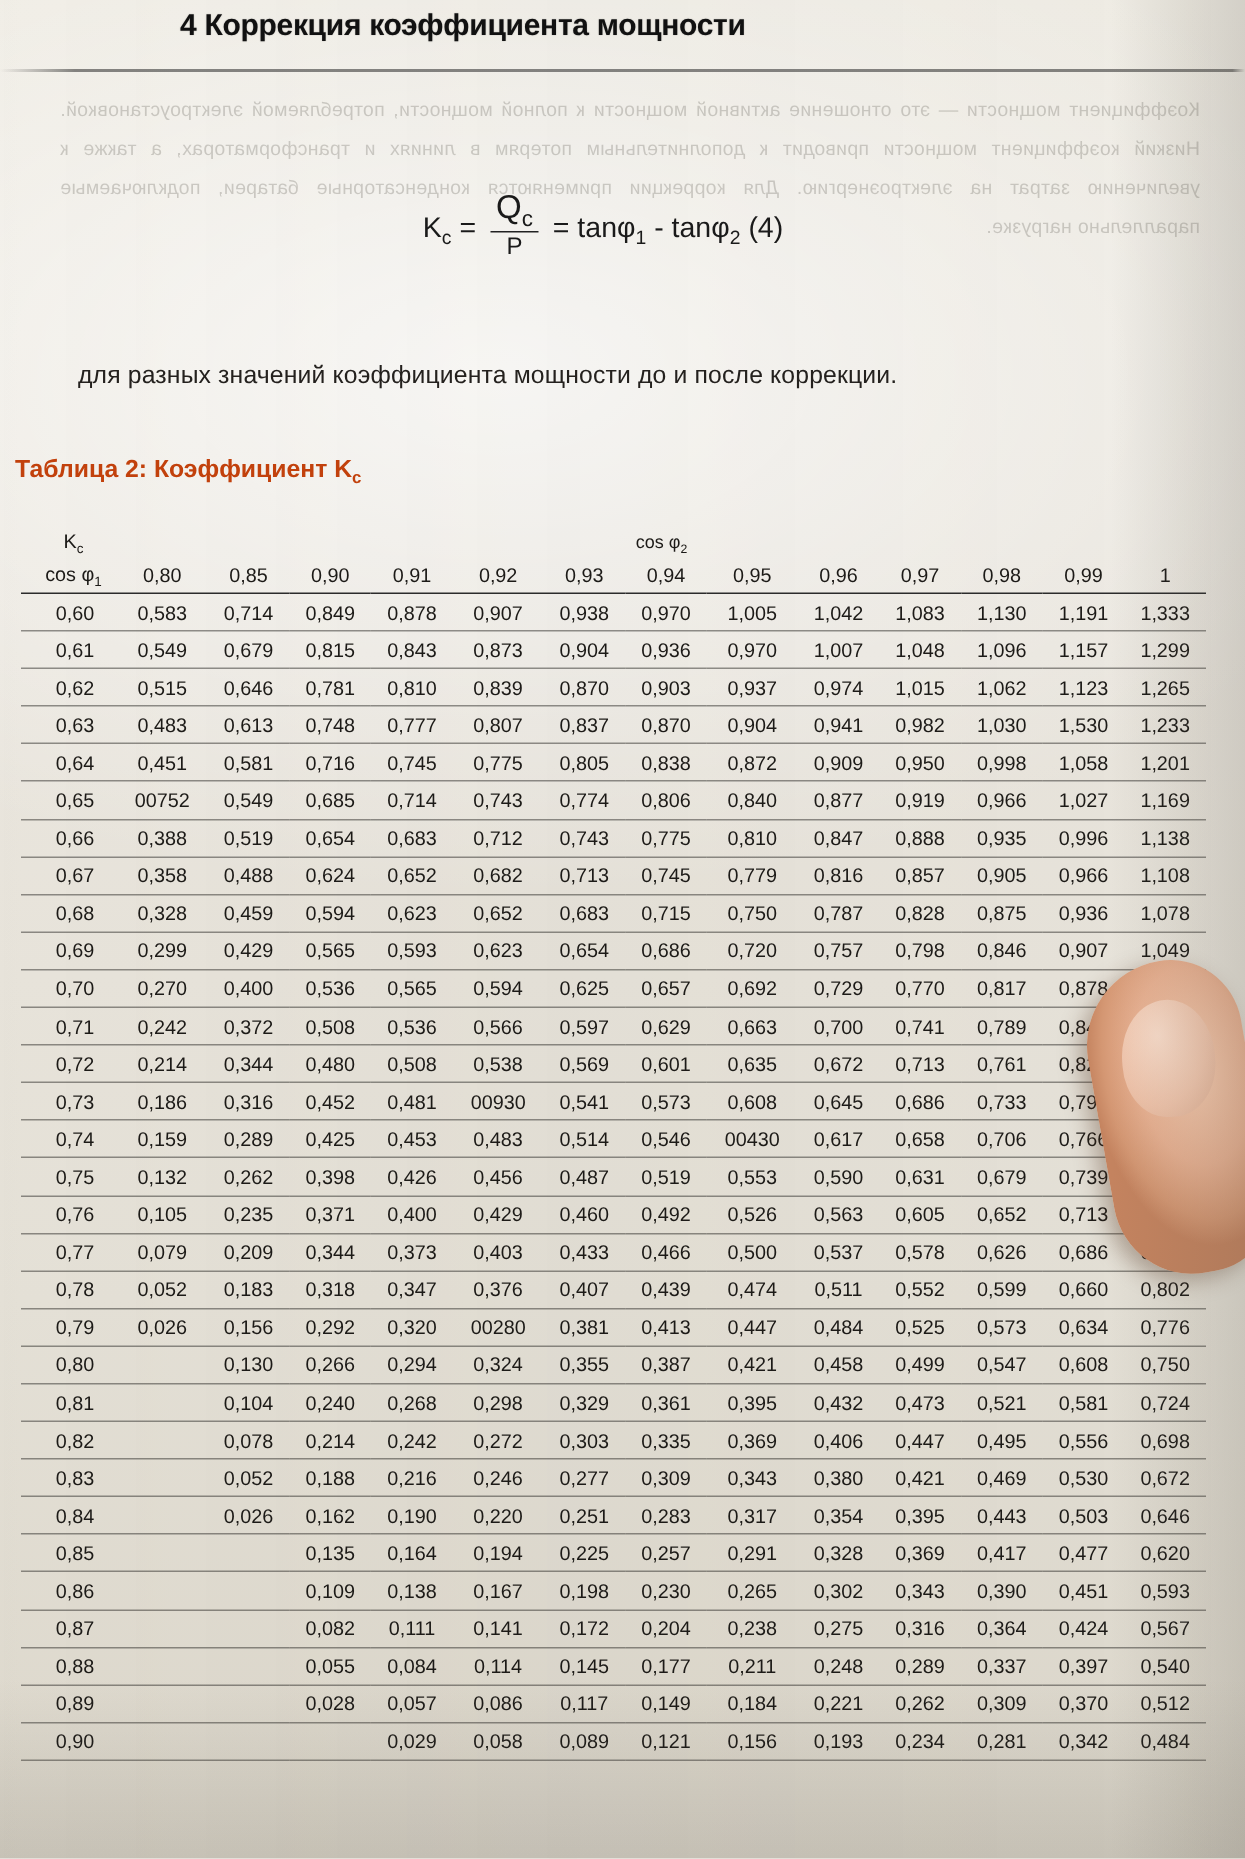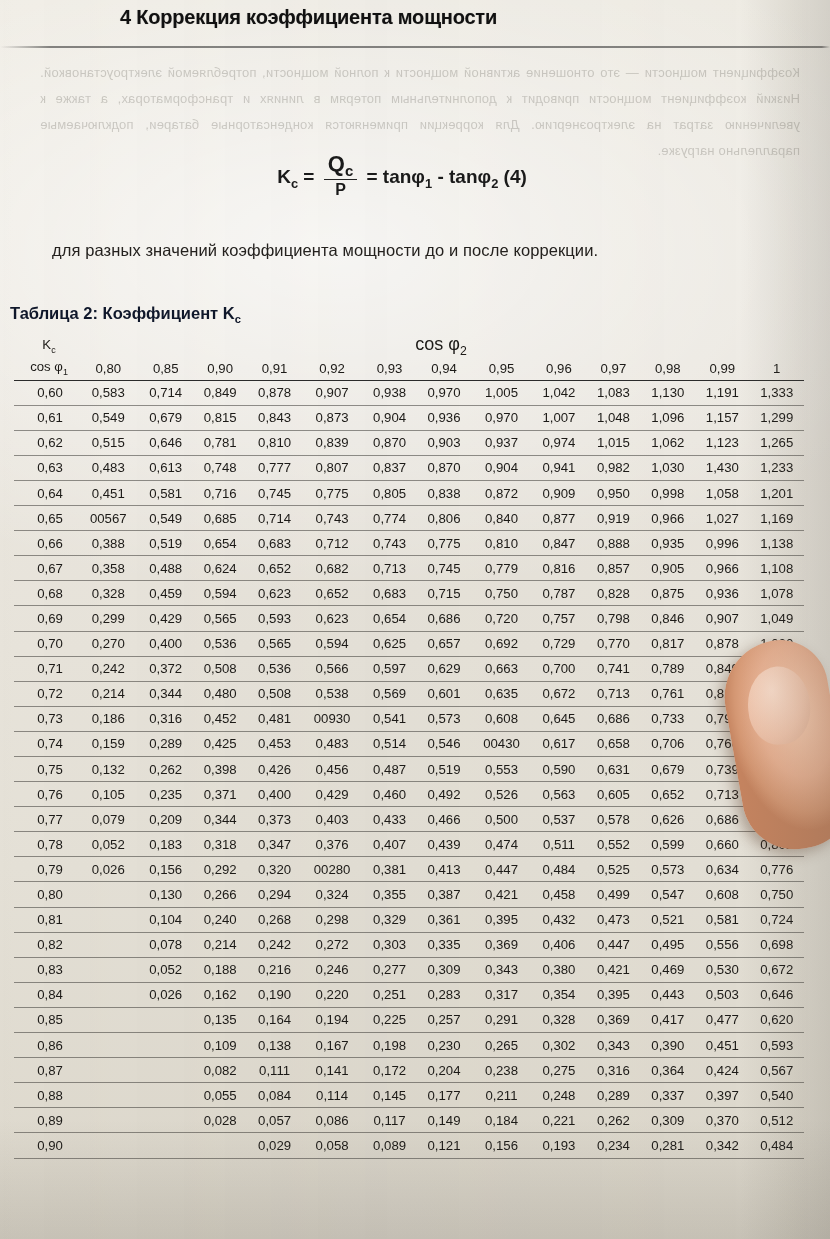--- a/index.html
+++ b/index.html
@@ -58,46 +58,45 @@
   .para{
     position:absolute;
     font-size:16.5px;
     color:#24211e;
     letter-spacing:0.1px;
   }
   .p1{left:12px;top:88px;width:640px;}
   .p2{left:8px;top:238px;width:790px;line-height:25px;margin-left:44px;}
 
   .formula{
-    position:absolute;left:0;top:156px;width:804px;
+    position:absolute;left:0;top:130px;width:804px;
     text-align:center;
     font-size:19px;
     color:#1a1a1a;
-    font-weight:bold;
   }
   .frac{
     display:inline-block;
     vertical-align:middle;
     text-align:center;
     margin:0 4px;
     position:relative;
     top:-1px;
   }
   .frac .num{display:block;font-size:22px;line-height:17px;padding:0 4px;}
   .frac .den{display:block;font-size:16px;line-height:19px;padding:0 4px;border-top:1.4px solid #222;}
   .sub{font-size:0.68em;vertical-align:sub;}
 
   .table-caption{
     position:absolute;left:10px;top:304px;
-    font-size:16.5px;font-weight:bold;color:#0f172a;
+    font-size:16.5px;font-weight:bold;color:#c2410c;
   }
 
   table.kc{
     position:absolute;
-    left:14px;top:334px;
+    left:14px;top:351px;
     width:790px;
     border-collapse:collapse;
     font-size:13.2px;
     color:#1c1a17;
   }
   table.kc td,table.kc th{
     padding:0;
     text-align:center;
     font-weight:normal;
     height:24.1px;
@@ -118,21 +117,21 @@
     text-align:left;
     padding-left:6px !important;
   }
   td.rowlab{
     text-align:left;
     padding-left:8px !important;
     width:56px;
   }
   .cos2{
     font-weight:bold;
-    font-size:18px;
+    font-size:12px;
     margin-top:38px;
   }
   .blank{color:transparent;}
 
   
   .finger{
     position:absolute;
     right:-8px;top:640px;
     width:105px;height:210px;
     border-radius:60px 50px 48px 55px;
@@ -276,42 +275,42 @@
           <td>0,613</td>
           <td>0,748</td>
           <td>0,777</td>
           <td>0,807</td>
           <td>0,837</td>
           <td>0,870</td>
           <td>0,904</td>
           <td>0,941</td>
           <td>0,982</td>
           <td>1,030</td>
-          <td>1,430</td>
+          <td>1,530</td>
           <td>1,233</td>
         </tr>
         <tr>
           <td class="rowlab">0,64</td>
           <td>0,451</td>
           <td>0,581</td>
           <td>0,716</td>
           <td>0,745</td>
           <td>0,775</td>
           <td>0,805</td>
           <td>0,838</td>
           <td>0,872</td>
           <td>0,909</td>
           <td>0,950</td>
           <td>0,998</td>
           <td>1,058</td>
           <td>1,201</td>
         </tr>
         <tr>
           <td class="rowlab">0,65</td>
-          <td>00567</td>
+          <td>00752</td>
           <td>0,549</td>
           <td>0,685</td>
           <td>0,714</td>
           <td>0,743</td>
           <td>0,774</td>
           <td>0,806</td>
           <td>0,840</td>
           <td>0,877</td>
           <td>0,919</td>
           <td>0,966</td>

